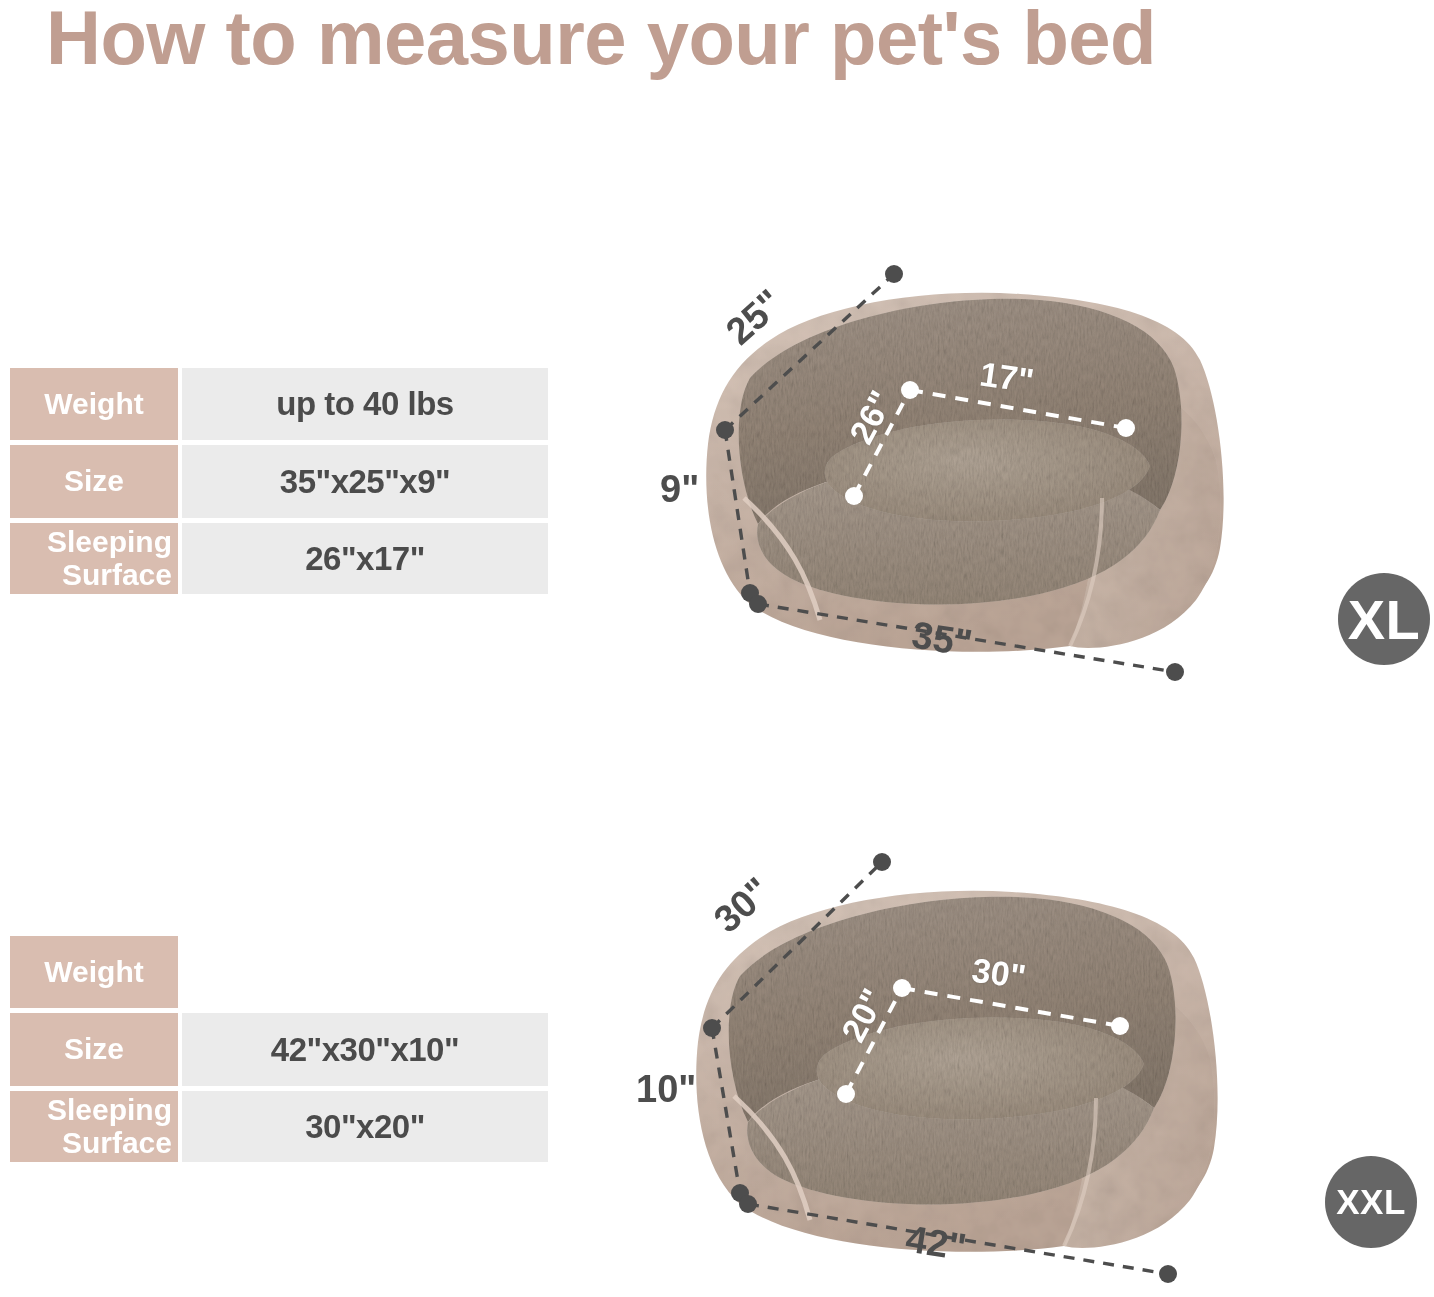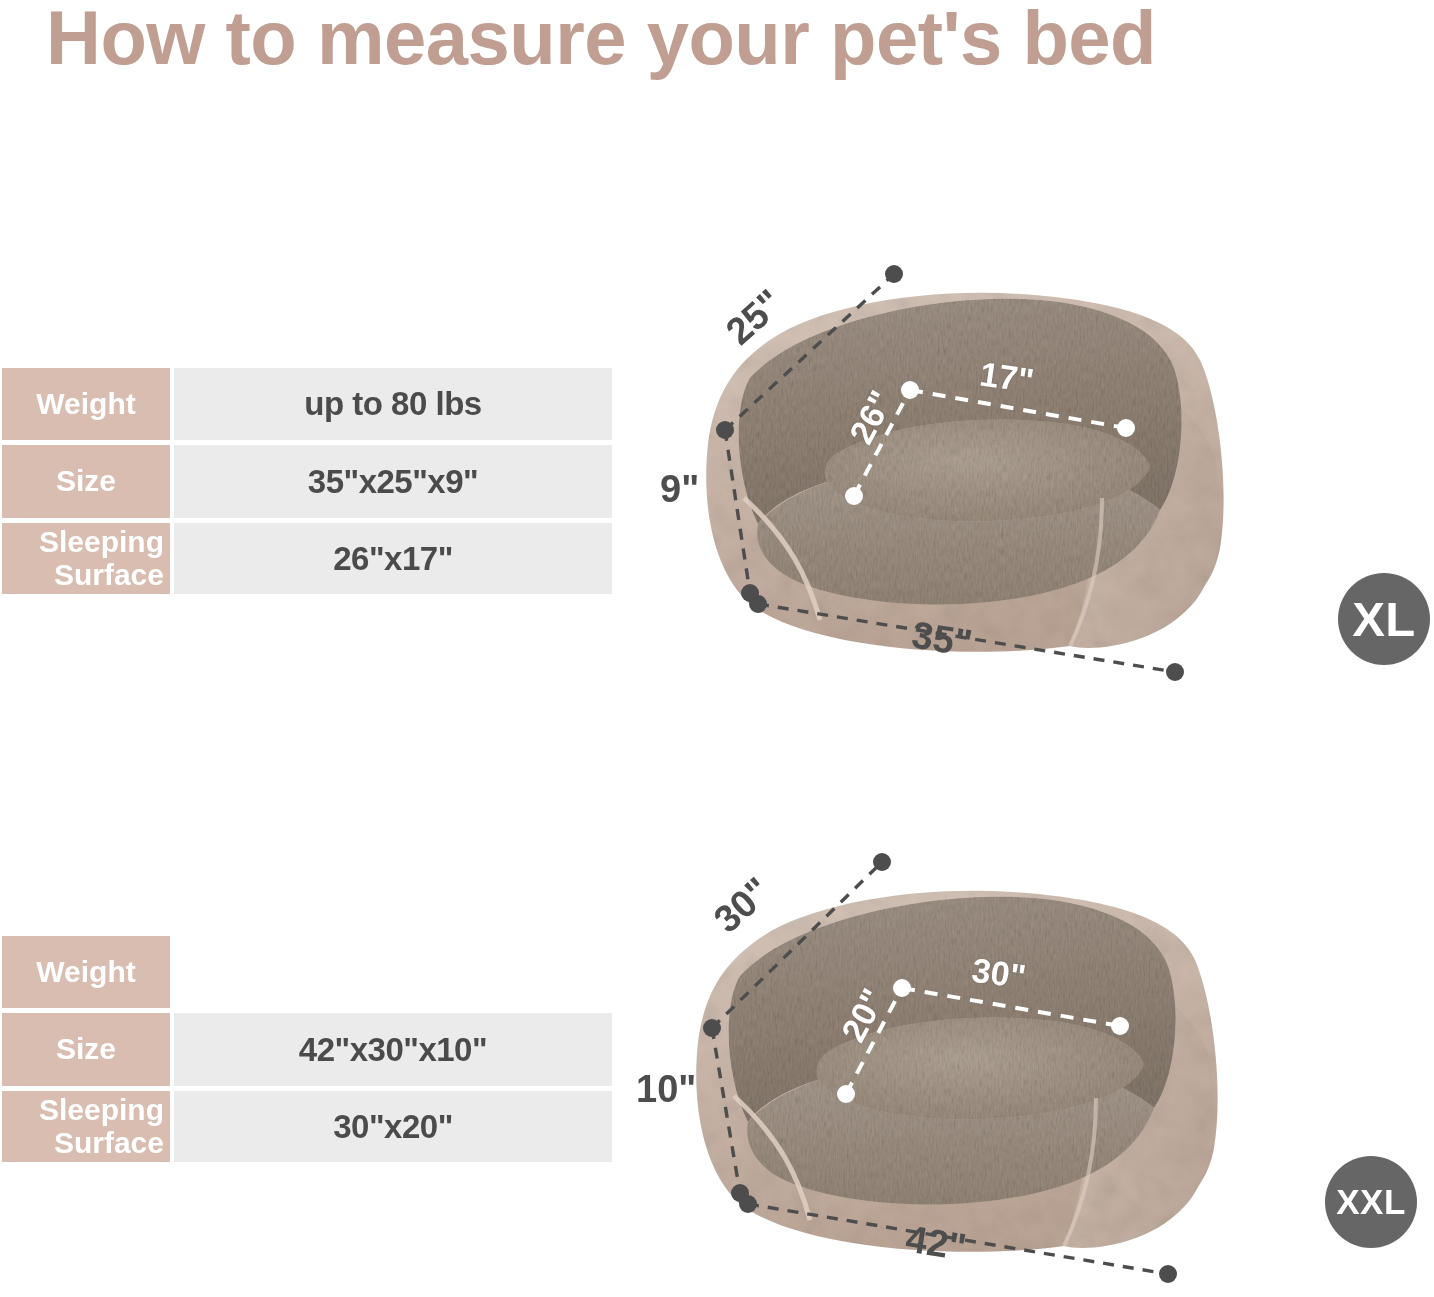--- a/index.html
+++ b/index.html
@@ -25,22 +25,22 @@
     font-weight: bold;
     letter-spacing: -0.5px;
     color: #c09e91;
     white-space: nowrap;
     line-height: 1.1;
   }
 
   
   .spec-table {
     position: absolute;
-    left: 2px;
-    width: 610px;
+    left: 10px;
+    width: 538px;
   }
   .spec-table.table-xl  { top: 368px; }
   .spec-table.table-xxl { top: 936px; }
 
   .spec-row {
     display: flex;
     align-items: stretch;
     margin-bottom: 5px;
   }
   .spec-label {
@@ -109,32 +109,32 @@
     height: 92px;
     border-radius: 50%;
     background: #666666;
     color: #ffffff;
     display: flex;
     align-items: center;
     justify-content: center;
     font-weight: bold;
     letter-spacing: 0.5px;
   }
-  .size-badge.badge-xl  { left: 1338px; top: 573px;  font-size: 49px; }
+  .size-badge.badge-xl  { left: 1338px; top: 573px;  font-size: 56px; }
   .size-badge.badge-xxl { left: 1325px; top: 1156px; font-size: 35px; }
 </style>
 </head>
 <body>
 
 <div class="page-title">How to measure your pet's bed</div>
 
 <div class="spec-table table-xl">
   <div class="spec-row row-h1">
     <div class="spec-label">Weight</div>
-    <div class="spec-value">up to 80 lbs</div>
+    <div class="spec-value">up to 40 lbs</div>
   </div>
   <div class="spec-row row-h2">
     <div class="spec-label">Size</div>
     <div class="spec-value">35"x25"x9"</div>
   </div>
   <div class="spec-row row-h3">
     <div class="spec-label">Sleeping Surface</div>
     <div class="spec-value">26"x17"</div>
   </div>
 </div>

